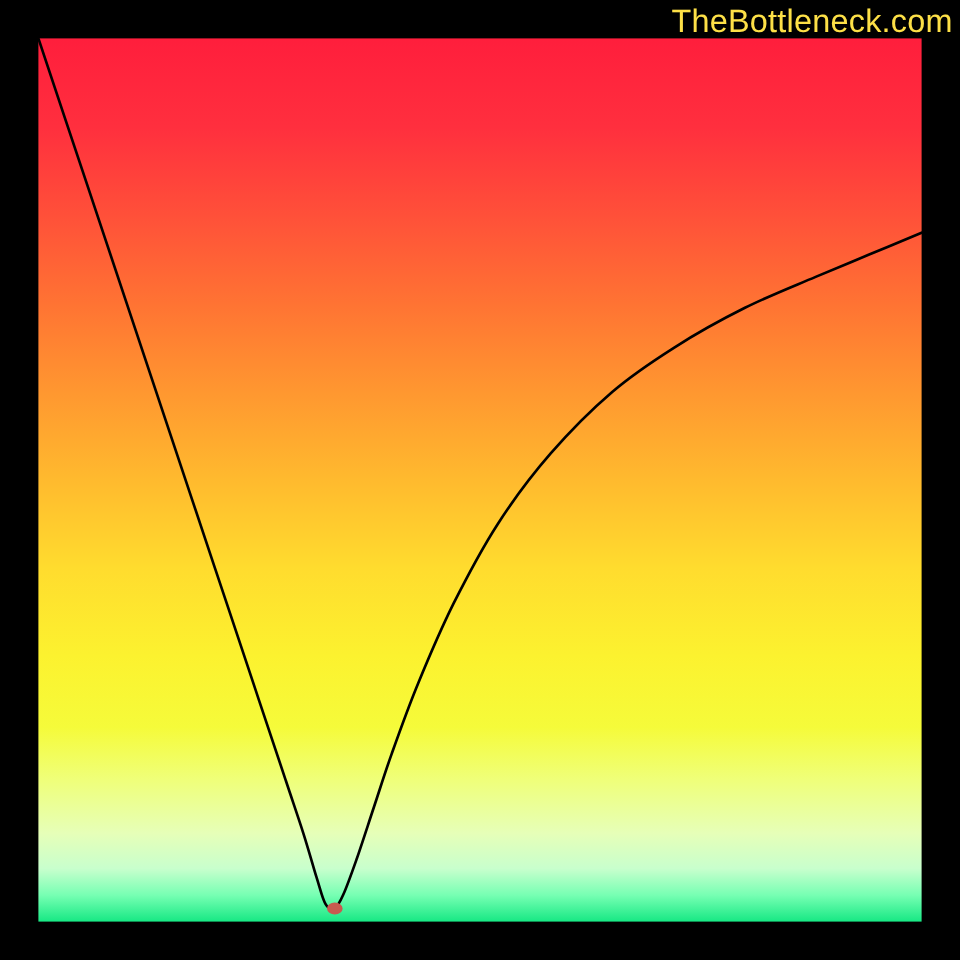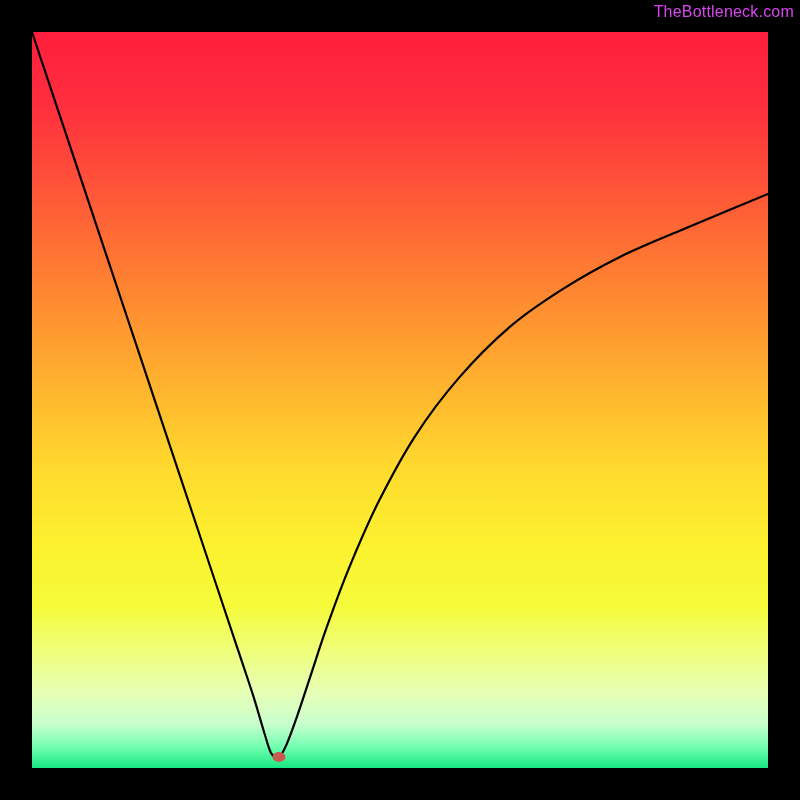--- a/index.html
+++ b/index.html
@@ -38,22 +38,22 @@
       #e6ffb8 90%,
       #c8ffcd 94%,
       #77ffb3 97%,
       #17e884 100%
     );
   }
   .watermark {
     position: absolute;
     top: 3px;
     right: 6px;
-    color: #d946ef;
-    font-size: 16px;
+    color: #fde047;
+    font-size: 27px;
     font-weight: 400;
     letter-spacing: 0.2px;
   }
   svg.curve {
     position: absolute;
     left: 0;
     top: 0;
     width: 736px;
     height: 736px;
     overflow: visible;

